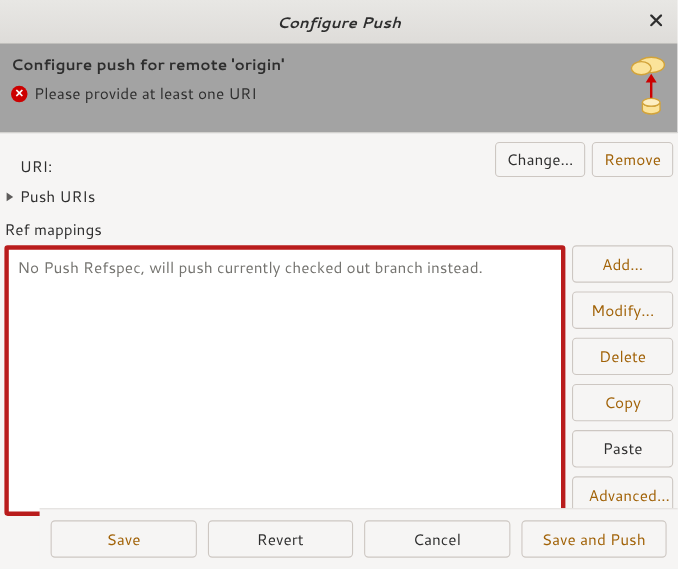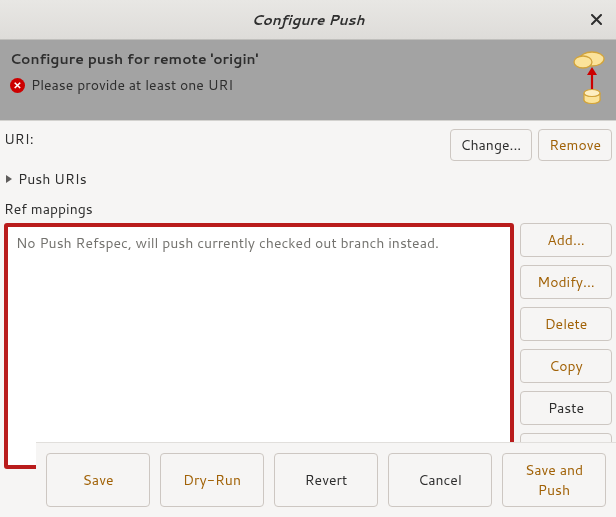--- a/index.html
+++ b/index.html
@@ -46,23 +46,24 @@
       background: #cc0000;
       display: flex; align-items: center; justify-content: center;
       color: #fff; font-size: 10px; font-weight: bold;
     }
     .header-icon { flex: 0 0 auto; padding-left: 10px; }
 
     .body { padding: 4px 2px 0 2px; }
 
     .uri-row {
       display: flex;
-      align-items: flex-start;
+      align-items: flex-end;
       padding: 4px 2px 2px 2px;
       gap: 6px;
+      margin-left: 14px;
     }
     .uri-label { flex: 0 0 auto; padding-right: 2px; }
     .uri-spacer { flex: 1; }
 
     button.std {
       font-family: inherit;
       font-size: 14px;
       background: #f6f5f4;
       border: 1px solid #cdc7c2;
       border-radius: 4px;
@@ -190,17 +191,16 @@
       <button class="std" disabled="">Copy</button>
       <button class="std">Paste</button>
       <button class="std" disabled="">Advanced...</button>
     </div>
   </div>
 
 </div>
 
 <div class="footer">
   <button class="std" disabled="">Save</button>
-  <button class="std" disabled="">Dry-Run</button>
   <button class="std">Revert</button>
   <button class="std">Cancel</button>
   <button class="std" disabled="">Save and Push</button>
 </div>
 
 </body></html>

